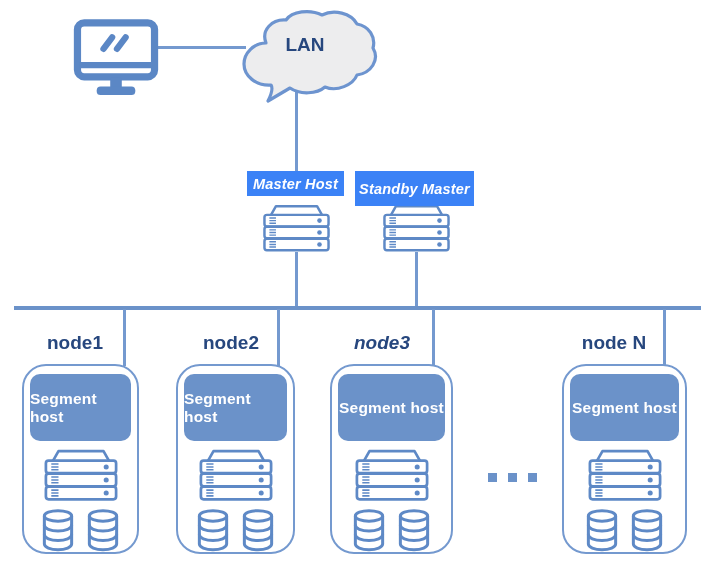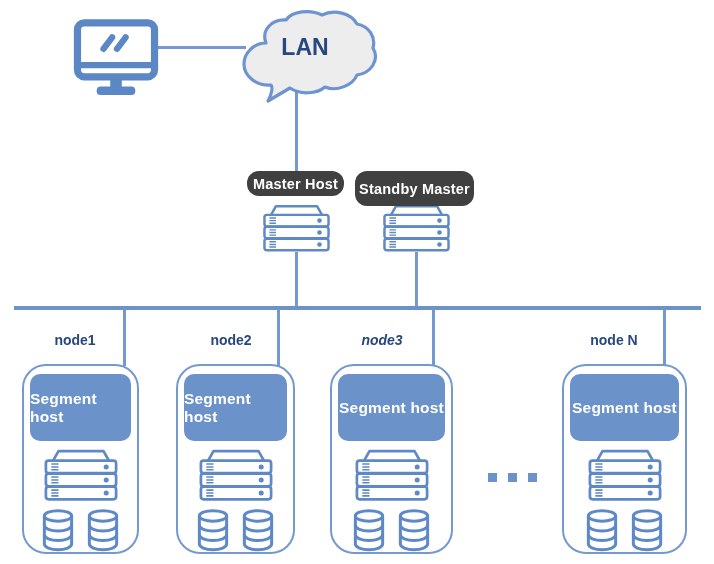--- a/index.html
+++ b/index.html
@@ -5,39 +5,39 @@
   html,body{margin:0;padding:0;background:#ffffff;}
   #stage{
     position:relative;width:714px;height:564px;background:#ffffff;overflow:hidden;
     font-family:"Liberation Sans", sans-serif;
   }
   .abs{position:absolute;}
   .navy{color:#27477e;font-weight:bold;}
   .vline{position:absolute;width:3px;background:#7499cf;z-index:1;}
   .hline{position:absolute;height:4px;background:#6b92c9;z-index:1;}
   .badge{
-    position:absolute;background:#404040;color:#ffffff;font-weight:bold;
-    font-size:15px;border-radius:12px;display:flex;align-items:center;justify-content:center;
-    z-index:3;letter-spacing:0.2px;
+    position:absolute;background:#3b82f6;color:#ffffff;font-weight:bold;
+    font-size:15px;border-radius:0;display:flex;align-items:center;justify-content:center;
+    z-index:3;letter-spacing:0.2px;font-style:italic;
   }
-  .node-label{position:absolute;width:100px;text-align:center;font-size:14px;z-index:2;}
+  .node-label{position:absolute;width:100px;text-align:center;font-size:19px;z-index:2;}
   .node-box{
     position:absolute;top:364px;height:190px;background:#ffffff;
     border:2.5px solid #7499cf;border-radius:24px;z-index:2;box-sizing:border-box;
     display:flex;flex-direction:column;align-items:center;
   }
   .segment-host{
     margin-top:8px;width:calc(100% - 12px);height:75px;background:#6b92c9;border-radius:10px;
     color:#ffffff;font-weight:bold;font-size:15.5px;display:flex;align-items:center;justify-content:center;
     letter-spacing:0.2px;
   }
   .server-wrap{margin-top:7px;line-height:0;}
   .cyl-row{margin-top:6px;display:flex;gap:9px;line-height:0;}
   .dot-sq{position:absolute;width:9px;height:9px;background:#6b92c9;z-index:2;}
-  .lan-text{position:absolute;left:232px;top:34px;width:146px;text-align:center;font-size:23px;z-index:4;}
+  .lan-text{position:absolute;left:232px;top:34px;width:146px;text-align:center;font-size:19px;z-index:4;}
   .cloud-svg{position:absolute;left:231px;top:8px;z-index:3;}
   .client-label{position:absolute;left:70px;top:94px;width:96px;text-align:center;font-size:18px;z-index:2;}
   .ic-label{position:absolute;left:302px;top:283px;width:112px;text-align:center;font-size:15.5px;z-index:2;}
   svg{display:block;}
 </style>
 </head>
 <body>
 
 <div id="stage">
 

